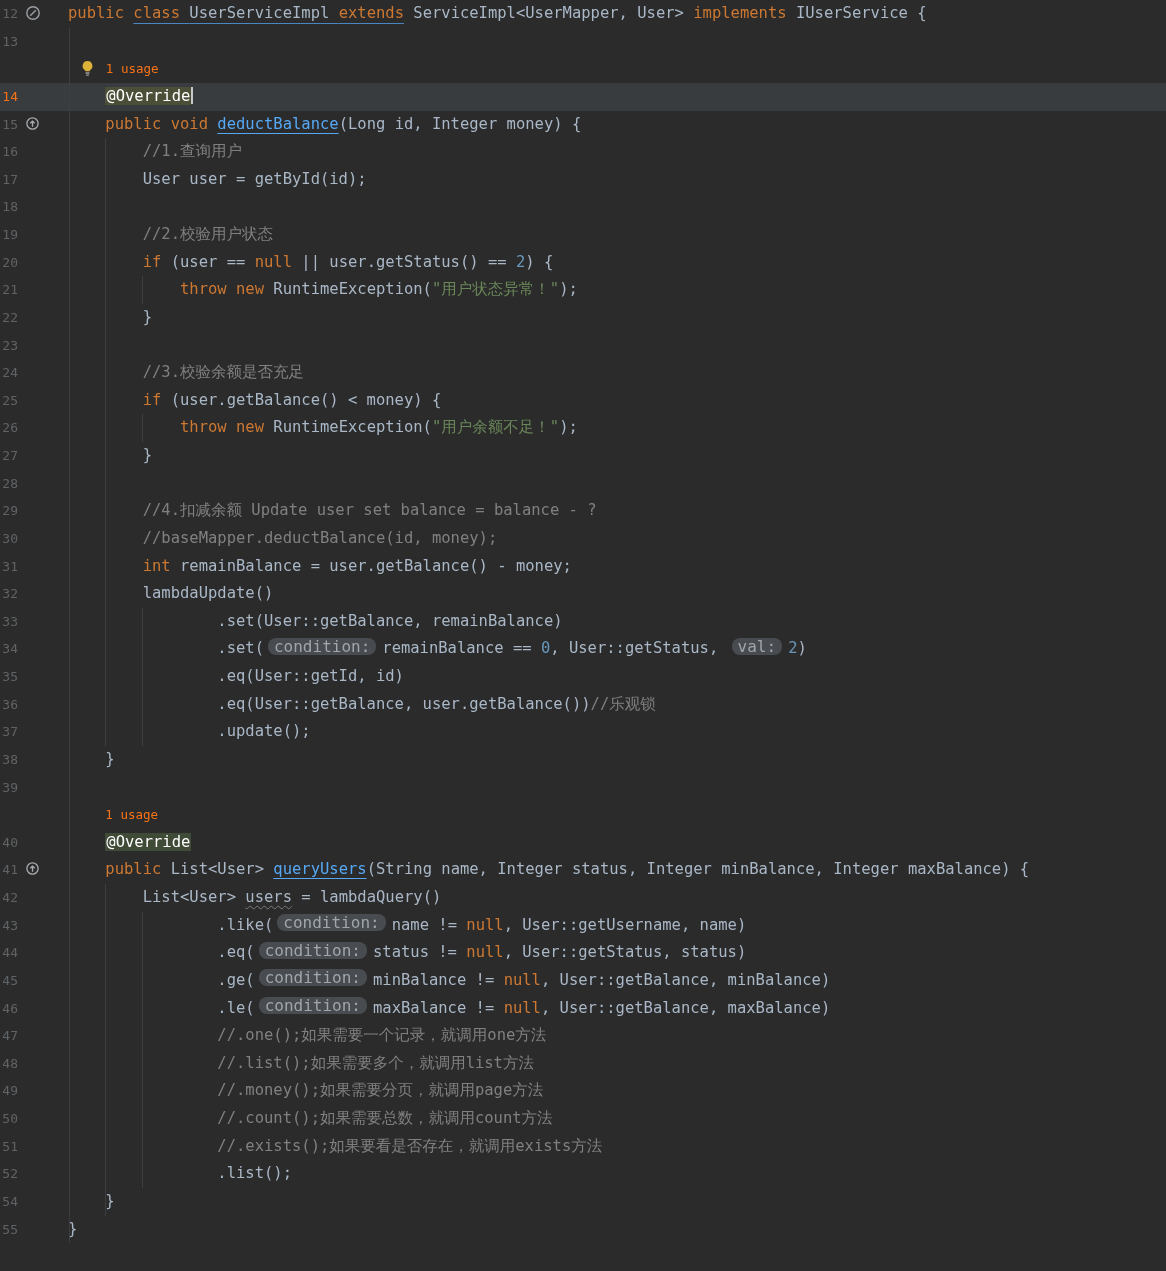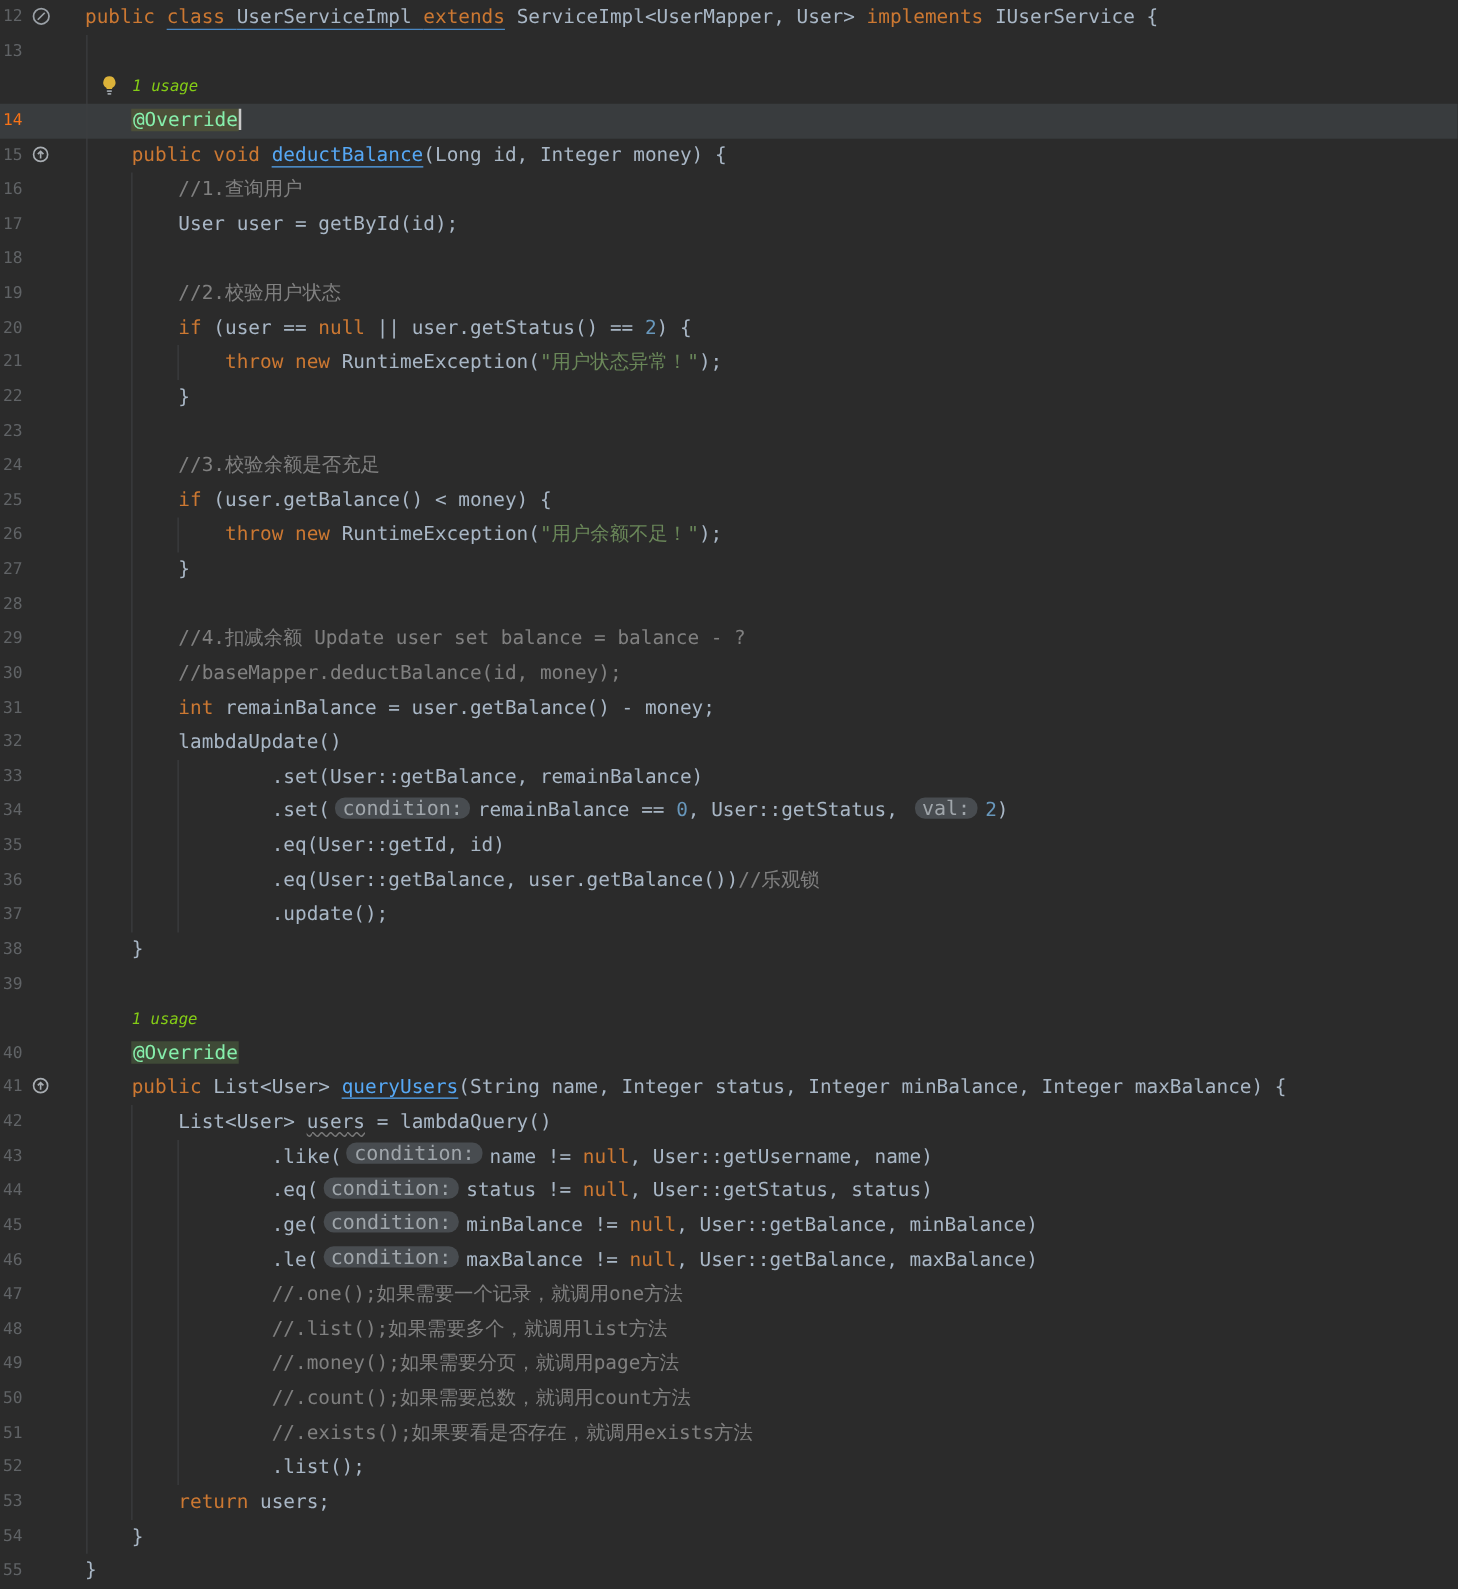--- a/index.html
+++ b/index.html
@@ -19,33 +19,33 @@
   .ln{flex:0 0 18px;text-align:right;font-size:13px;color:#606366;}
   .caret-row .ln{color:#f97316;}
   .gut{flex:0 0 50px;position:relative;}
   .gut span svg{position:absolute;left:7px;top:5px;}
   .code{flex:1 1 auto;white-space:pre;}
   .k{color:#cc7832;}
   .t{color:#a9b7c6;}
   .c{color:#808080;}
   .s{color:#6a8759;}
   .n{color:#6897bb;}
-  .a{color:#86efac;}
+  .a{color:#ffffff;}
   .hl1{background:#4c4f38;padding:0 1px;}
   .hl2{background:#3f4a37;padding:0 1px;}
   .m{color:#56a8f5;text-decoration:underline;text-decoration-color:#56a8f5;text-underline-offset:4px;}
   .ub{text-decoration:underline;text-decoration-color:#4a87c2;text-underline-offset:5px;text-decoration-thickness:1px;}
   .k.ub{color:#cc7832;}
   .w{text-decoration:underline;text-decoration-style:wavy;text-decoration-color:#7a7a7a;text-decoration-thickness:1px;text-underline-offset:3px;}
   .b{
     display:inline-block;background:#484c50;color:#a0a6ab;
     font-size:16px;line-height:17px;padding:0 6px;border-radius:8px;
     margin:0 6px 0 4px;vertical-align:1.5px;
   }
-  .u{color:#84cc16;font-size:12.5px;font-style:italic;}
+  .u{color:#f97316;font-size:12.5px;}
   .caret-mark{display:inline-block;width:2px;height:17px;background:#c9c9c9;vertical-align:-3px;}
   .ii svg{vertical-align:-4px;margin:0 2px;}
 </style>
 </head>
 <body>
 
 <div id="editor">
   <div class="guide" style="left:69px;top:27.63px;height:1215.7px"></div>
   <div class="guide" style="left:105px;top:138.15px;height:607.9px"></div>
   <div class="guide" style="left:105px;top:884.2px;height:331.6px"></div>
@@ -276,25 +276,20 @@
         <span class="ln">51</span>
         <span class="gut"></span>
         <span class="code"><span class="c">                //.exists();如果要看是否存在，就调用exists方法</span></span>
       </div>
       <div class="row">
         <span class="ln">52</span>
         <span class="gut"></span>
         <span class="code"><span class="t">                .list();</span></span>
       </div>
       <div class="row">
-        <span class="ln">53</span>
-        <span class="gut"></span>
-        <span class="code"><span class="k">        return </span><span class="t">users;</span></span>
-      </div>
-      <div class="row">
         <span class="ln">54</span>
         <span class="gut"></span>
         <span class="code"><span class="t">    }</span></span>
       </div>
       <div class="row">
         <span class="ln">55</span>
         <span class="gut"></span>
         <span class="code"><span class="t">}</span></span>
       </div>
     </div>

